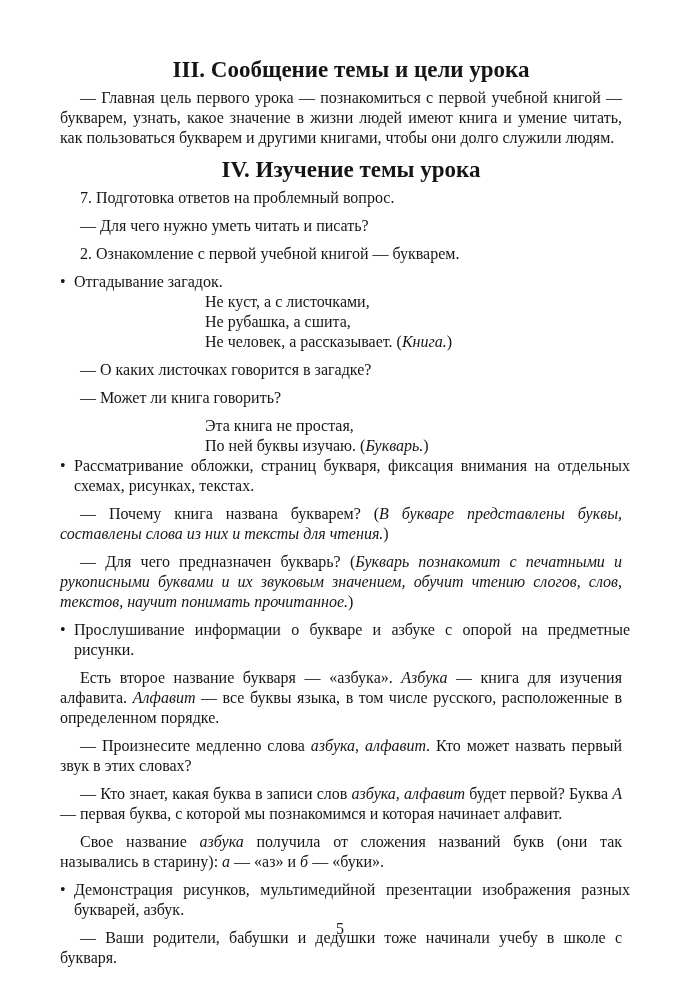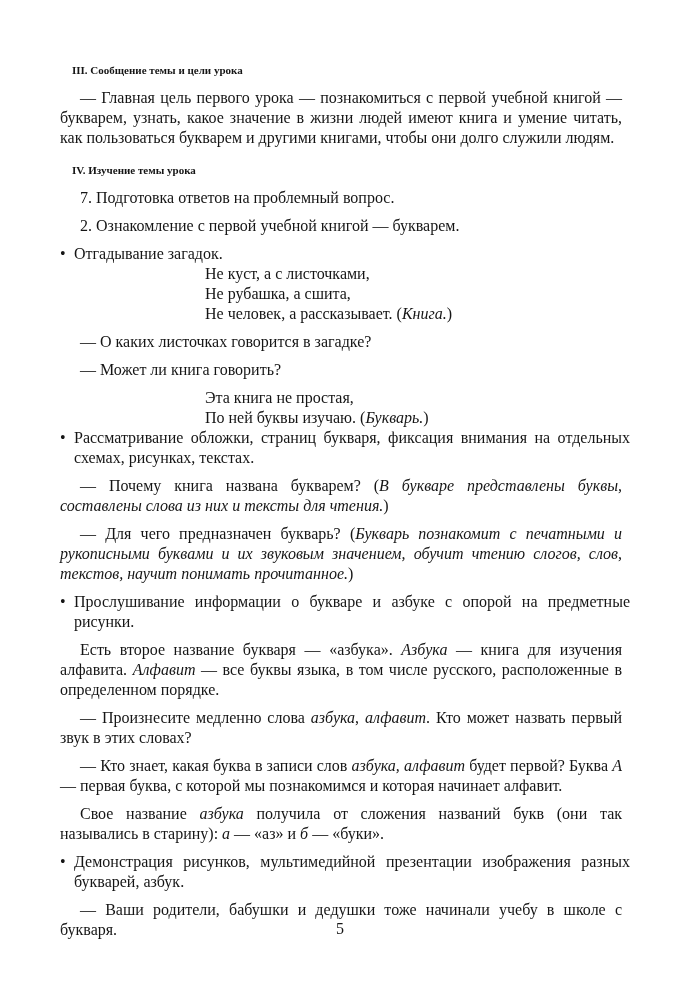--- a/index.html
+++ b/index.html
@@ -17,25 +17,26 @@
   }
   .text-block { width: 100%; }
   .para {
     font-size: 16px;
     line-height: 20px;
     text-align: justify;
     text-indent: 20px;
     margin: 8px;
   }
   .heading {
-    font-size: 11px;
+    font-size: 23px;
     line-height: 20px;
     font-weight: bold;
     text-indent: 20px;
     margin: 12px 0 1px 0;
+    text-align: center;
   }
   .heading:first-child { margin-top: 0; }
   .bullet {
     font-size: 16px;
     line-height: 20px;
     text-align: justify;
     margin: 0;
     padding-left: 22px;
     text-indent: -14px;
   }
@@ -63,20 +64,21 @@
 </style>
 </head>
 <body>
 
 <div class="page">
   <main class="text-block" id="content">
       <div class="heading"><span>III. Сообщение темы и цели урока</span></div>
       <div class="para"><span>— Главная цель первого урока — познакомиться с первой учебной книгой — букварем, узнать, какое значение в жизни людей имеют книга и умение читать, как пользоваться букварем и другими книгами, чтобы они долго служили людям.</span></div>
       <div class="heading"><span>IV. Изучение темы урока</span></div>
       <div class="para"><span>7. Подготовка ответов на проблемный вопрос.</span></div>
+      <div class="para"><span>— Для чего нужно уметь читать и писать?</span></div>
       <div class="para"><span>2. Ознакомление с первой учебной книгой — букварем.</span></div>
       <div class="bullet"><span class="bullet-mark">•</span><span>Отгадывание загадок.</span></div>
       <div class="verse">
         <div class="verse-line"><span>Не куст, а с листочками,</span></div>
         <div class="verse-line"><span>Не рубашка, а сшита,</span></div>
         <div class="verse-line"><span>Не человек, а рассказывает. (</span><em>Книга.</em><span>)</span></div>
       </div>
       <div class="para"><span>— О каких листочках говорится в загадке?</span></div>
       <div class="para"><span>— Может ли книга говорить?</span></div>
       <div class="verse">

